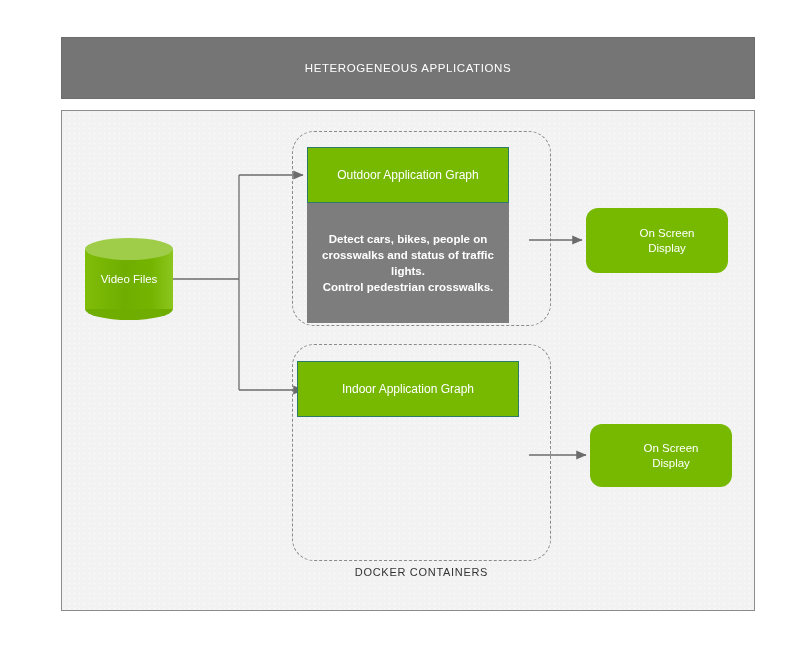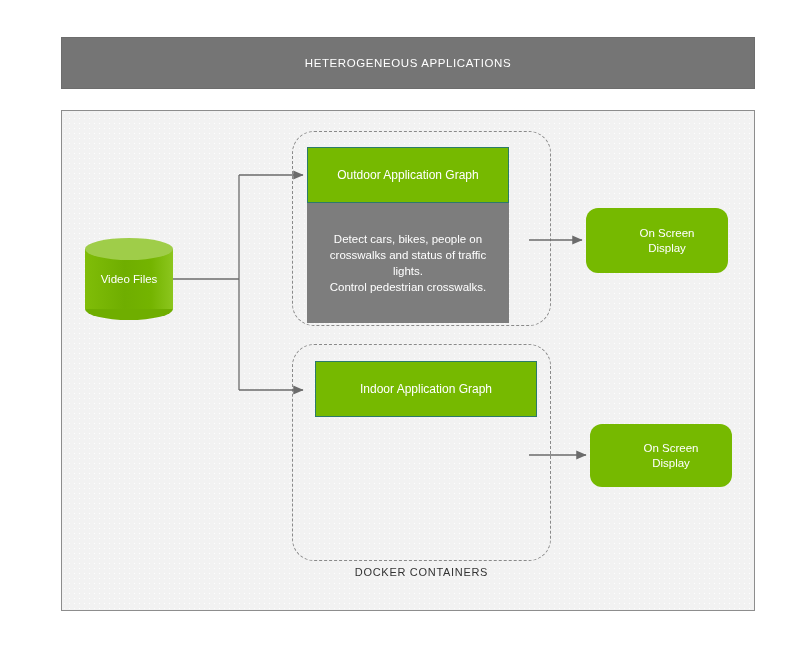--- a/index.html
+++ b/index.html
@@ -21,21 +21,21 @@
     width: 812px;
     height: 648px;
   }
 
   
   .header-bar {
     position: absolute;
     left: 61px;
     top: 37px;
     width: 694px;
-    height: 52px;
+    height: 62px;
     background-color: #757575;
     background-image:
       radial-gradient(rgba(255,255,255,0.16) 0.6px, transparent 0.7px);
     background-size: 4px 4px;
     border: 1px solid #6d6d6d;
     box-sizing: border-box;
     display: flex;
     align-items: center;
     justify-content: center;
   }
@@ -96,21 +96,21 @@
   .app-group {
     position: absolute;
   }
   #app-outdoor {
     left: 307px;
     top: 147px;
     width: 202px;
     height: 176px;
   }
   #app-indoor {
-    left: 315px;
+    left: 297px;
     top: 361px;
     width: 222px;
     height: 196px;
   }
   .app-header {
     position: relative;
     width: 100%;
     height: 56px;
     background-color: #76b900;
     border: 1.3px solid #2c7a6a;
@@ -129,20 +129,21 @@
     width: 100%;
     background-color: #7d7d7d;
     background-image:
       radial-gradient(rgba(255,255,255,0.12) 0.6px, transparent 0.7px);
     background-size: 4px 4px;
     box-sizing: border-box;
     display: flex;
     align-items: center;
     justify-content: flex-start;
     padding: 4px 8px;
+    font-weight: bold;
   }
   #app-outdoor .app-body { height: 120px; }
   #app-indoor  .app-body { height: 140px; }
   .app-body-text {
     color: #ffffff;
     font-size: 11.5px;
     line-height: 16px;
     text-align: center;
     white-space: pre-line;
     font-family: "Liberation Sans", sans-serif;

